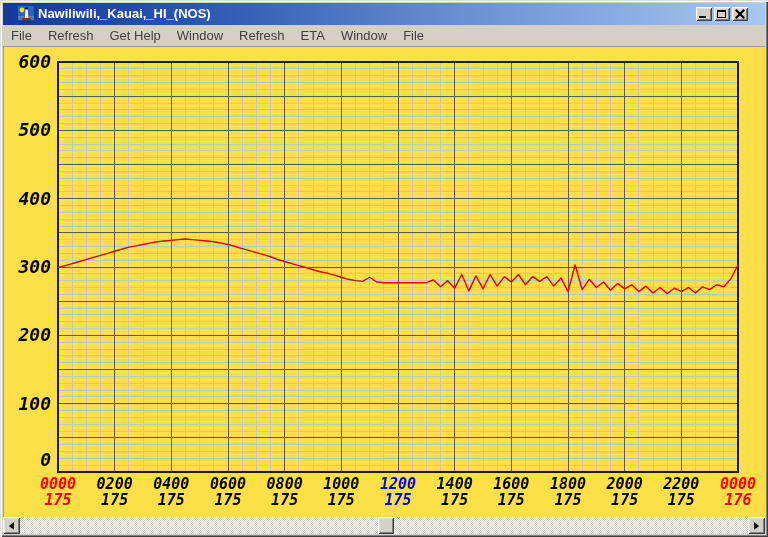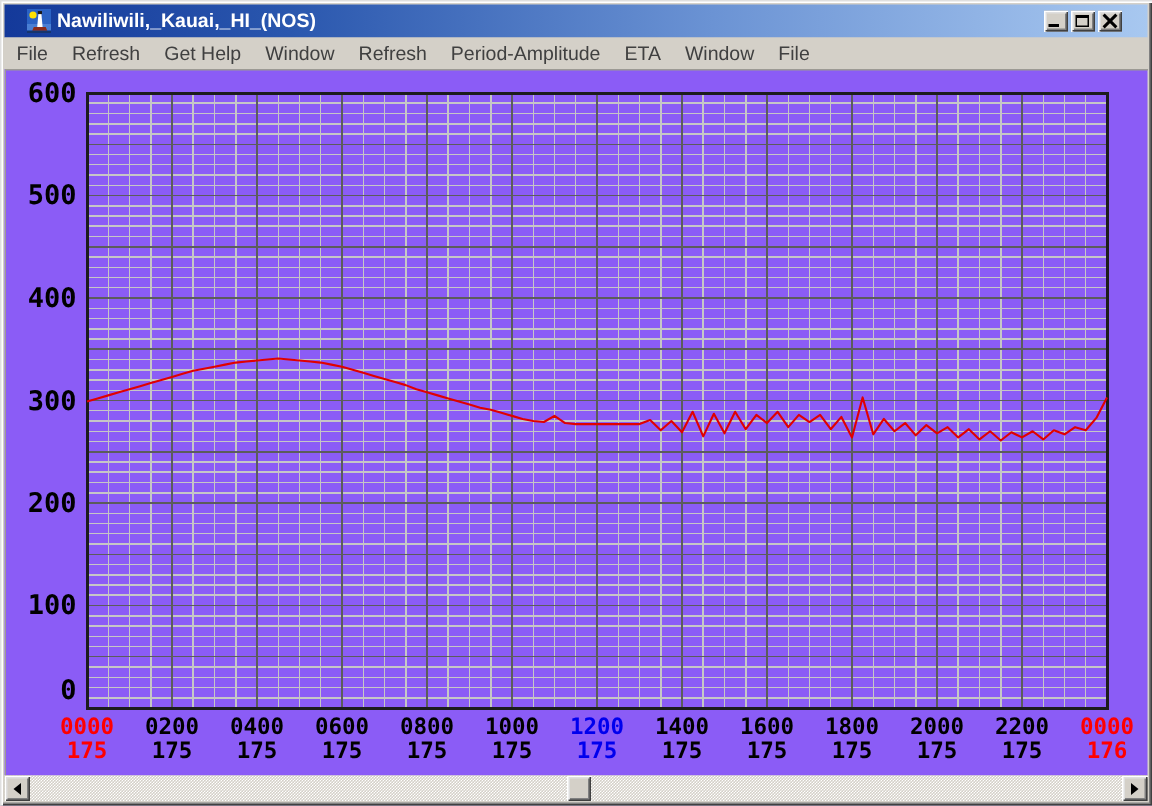--- a/index.html
+++ b/index.html
@@ -37,22 +37,23 @@
   .glyph-close::before{transform:rotate(45deg);}
   .glyph-close::after{transform:rotate(-45deg);}
   
   .menubar{
     position:absolute;left:3px;top:25px;right:3px;height:21px;background:#d4d0c8;
     display:flex;align-items:center;font-size:13px;color:#404040;padding-left:0;
   }
   .menu-item{padding:2px 8px;white-space:nowrap;cursor:default;}
   
   .client{
-    position:absolute;left:3px;top:46px;right:3px;bottom:20px;background:#8b5cf6;
+    position:absolute;left:3px;top:46px;right:3px;bottom:20px;background:#fde047;
     box-shadow: inset 1px 1px 0 #9c9a94;
+    font-style: italic;
   }
   .chart-svg{display:block;width:762px;height:471px;}
   .ytick{font-family:"DejaVu Sans Mono",monospace;font-weight:bold;font-size:18px;fill:#000;}
   .xtick{font-family:"DejaVu Sans Mono",monospace;font-weight:bold;font-size:15px;}
   
   .hscroll{position:absolute;left:3px;right:3px;bottom:3px;height:17px;
     background-color:#d4d0c8;
     background-image:
       linear-gradient(45deg,#ffffff 25%,transparent 25%,transparent 75%,#ffffff 75%),
       linear-gradient(45deg,#ffffff 25%,transparent 25%,transparent 75%,#ffffff 75%);
@@ -104,21 +105,20 @@
         </button>
     </div>
   </div>
 
   <div class="menubar">
     <span class="menu-item">File</span>
     <span class="menu-item">Refresh</span>
     <span class="menu-item">Get Help</span>
     <span class="menu-item">Window</span>
     <span class="menu-item">Refresh</span>
-    <span class="menu-item">Period-Amplitude</span>
     <span class="menu-item">ETA</span>
     <span class="menu-item">Window</span>
     <span class="menu-item">File</span>
   </div>
 
   <div class="client">
     <svg class="chart-svg" width="762" height="471">
         <g stroke="#c6c6c6" stroke-width="1" shape-rendering="crispEdges">
           <line x1="55" y1="419.17" x2="735" y2="419.17"></line>
           <line x1="55" y1="412.33" x2="735" y2="412.33"></line>

